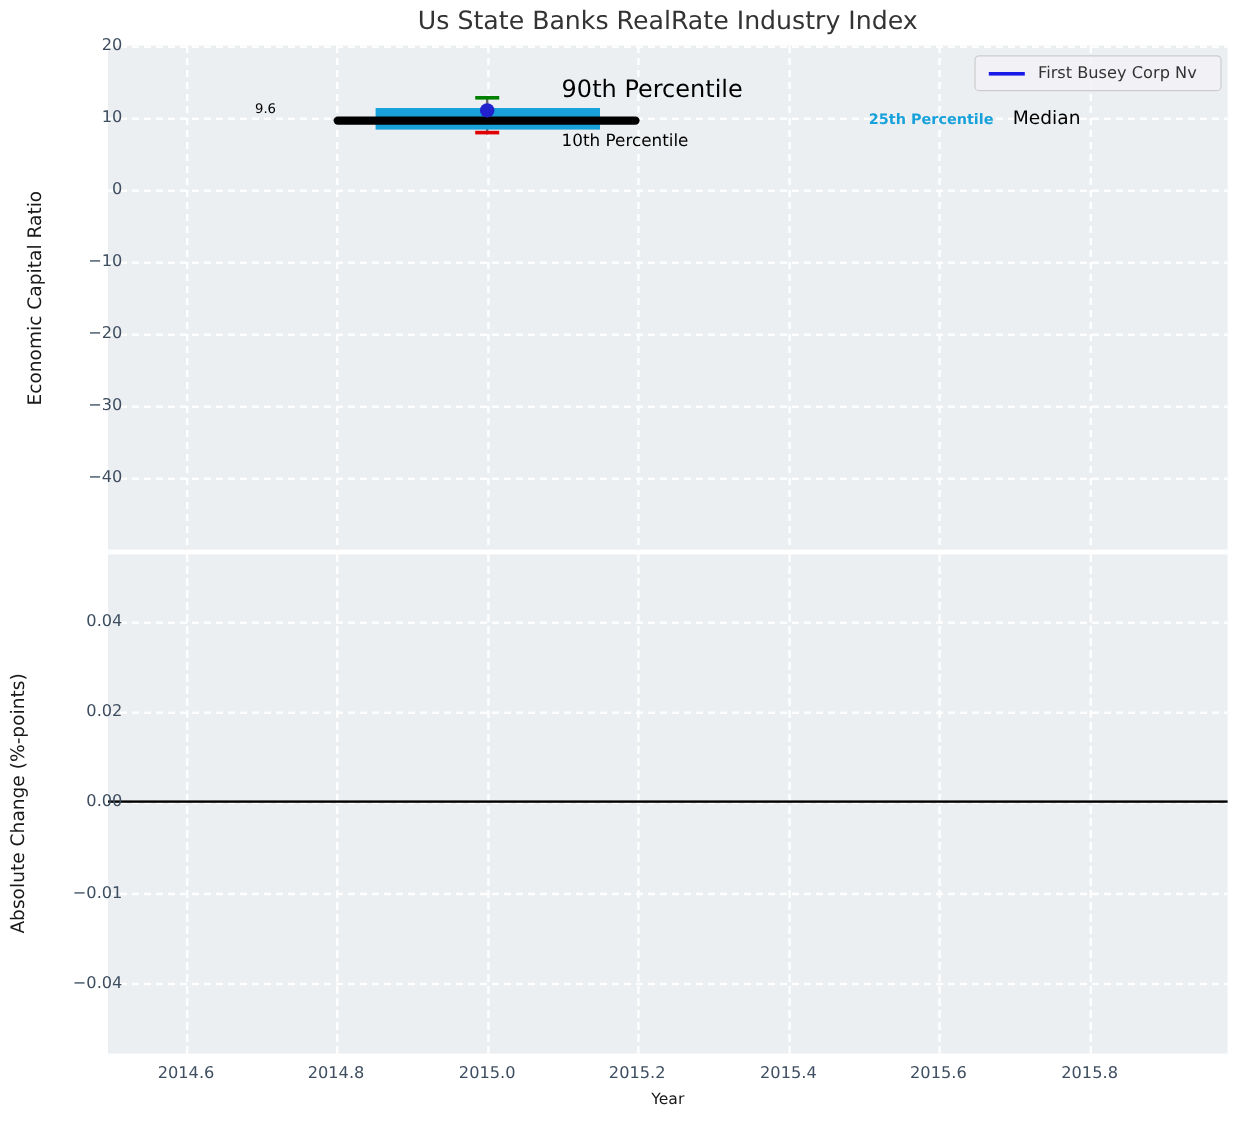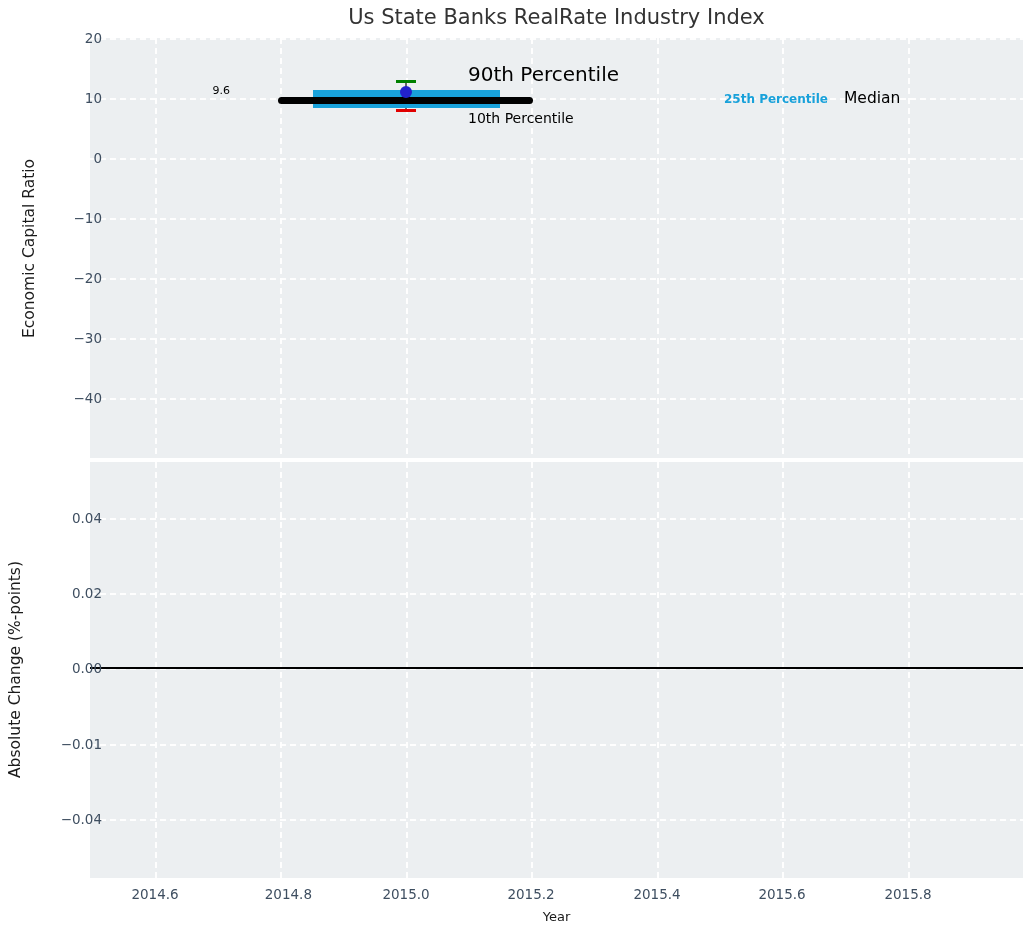--- a/index.html
+++ b/index.html
@@ -59,20 +59,24 @@
   <div style="position:absolute;left:306px;top:42px;width:20px;height:3px;background:#008000;"></div>
   <div style="position:absolute;left:306px;top:71px;width:20px;height:3px;background:#e10000;"></div>
   <div style="position:absolute;left:310px;top:48px;width:12px;height:12px;border-radius:50%;background:#2222cc;"></div>
 
   <div class="ann" style="left:110px;top:46px;width:30px;text-align:right;font-size:11px;">9.6</div>
   <div class="ann" style="left:378px;top:24px;font-size:20px;">90th Percentile</div>
   <div class="ann" style="left:378px;top:72px;font-size:14px;">10th Percentile</div>
   <div class="ann" style="left:634px;top:54px;font-size:12px;font-weight:bold;color:#18a1da;">25th Percentile</div>
   <div class="ann" style="left:754px;top:51px;font-size:15.5px;">Median</div>
 
+  <div class="legend">
+    <div class="legend-line"></div>
+    <div class="legend-text">First Busey Corp Nv</div>
+  </div>
 </div>
 
 <div class="ytick" style="top:30px;">20</div>
 <div class="ytick" style="top:90px;">10</div>
 <div class="ytick" style="top:150px;">0</div>
 <div class="ytick" style="top:210px;">−10</div>
 <div class="ytick" style="top:270px;">−20</div>
 <div class="ytick" style="top:330px;">−30</div>
 <div class="ytick" style="top:390px;">−40</div>
 
@@ -99,20 +103,20 @@
 
 <div class="ytick" style="top:510px;">0.04</div>
 <div class="ytick" style="top:585px;">0.02</div>
 <div class="ytick" style="top:660px;">0.00</div>
 <div class="ytick" style="top:736px;">−0.01</div>
 <div class="ytick" style="top:811px;">−0.04</div>
 
 <div class="ylab" style="left:6px;top:462px;height:416px;">Absolute Change (%-points)</div>
 
 <div class="xtick" style="left:123px;">2014.6</div>
-<div class="xtick" style="left:248px;text-align:right;">2014.8</div>
+<div class="xtick" style="left:248px;">2014.8</div>
 <div class="xtick" style="left:374px;text-align:center;">2015.0</div>
 <div class="xtick" style="left:499px;">2015.2</div>
 <div class="xtick" style="left:625px;">2015.4</div>
 <div class="xtick" style="left:750px;">2015.6</div>
 <div class="xtick" style="left:876px;">2015.8</div>
 
 <div class="xlabel">Year</div>
 
 </body></html>

